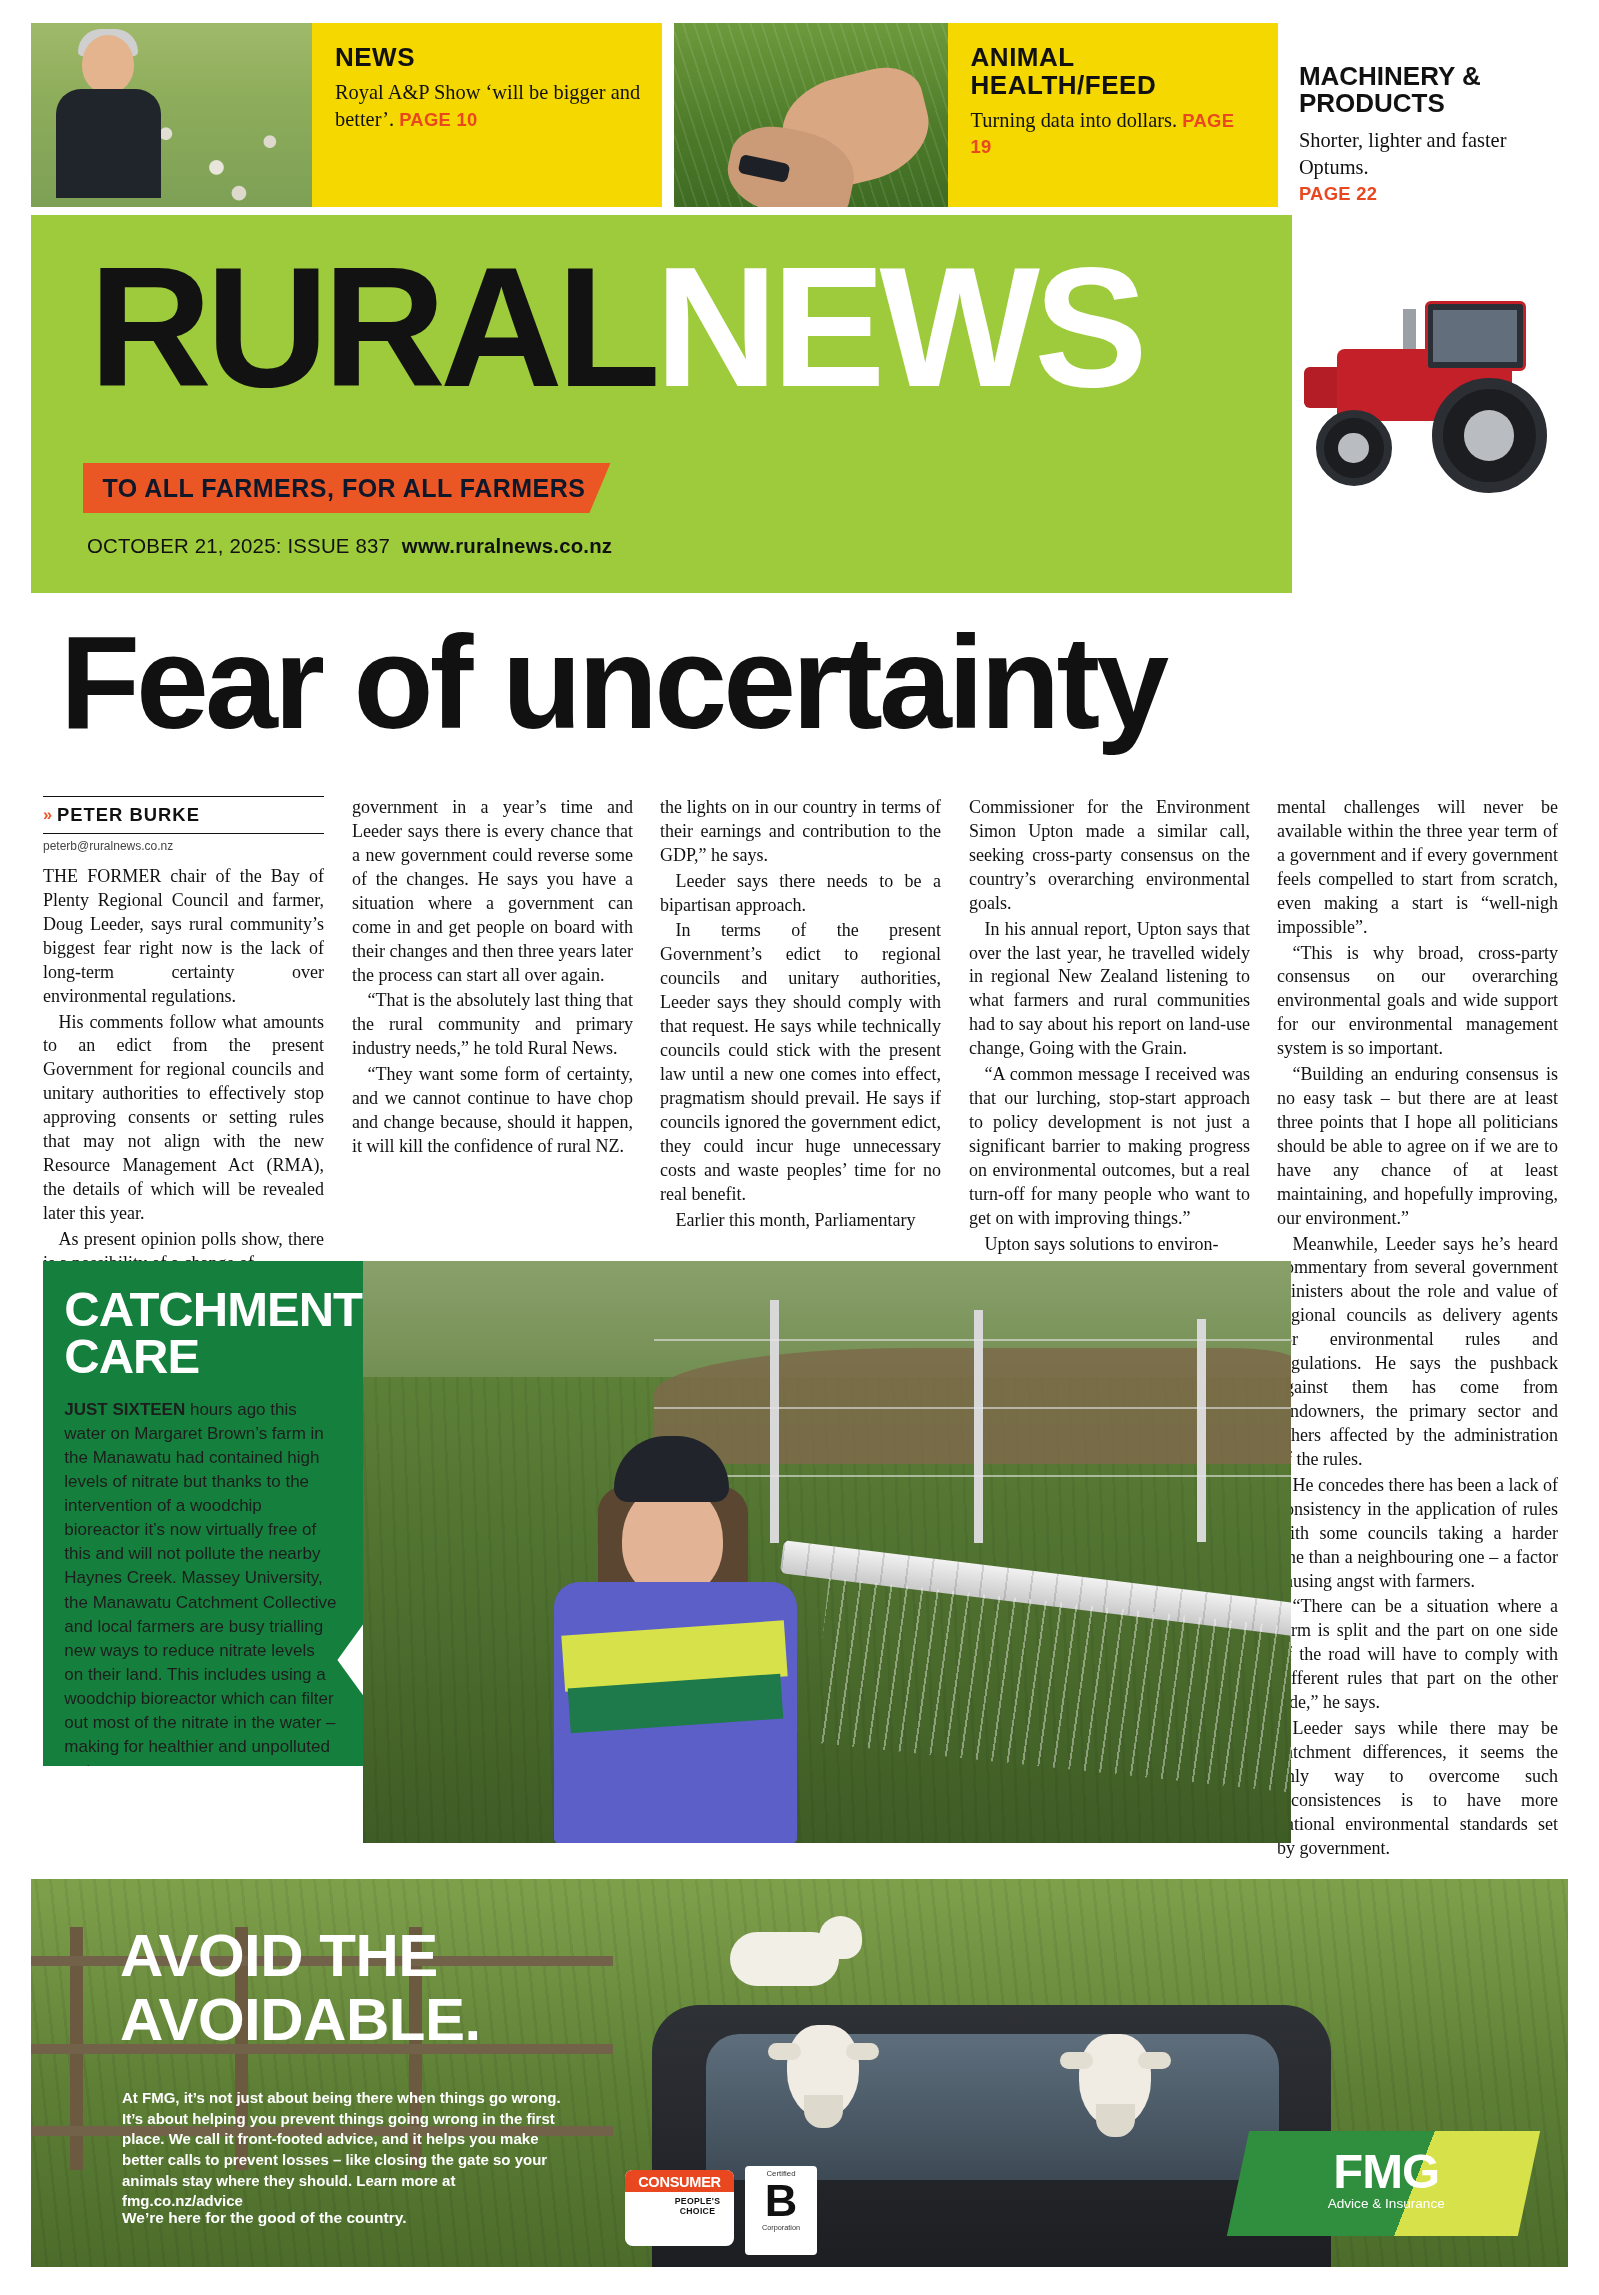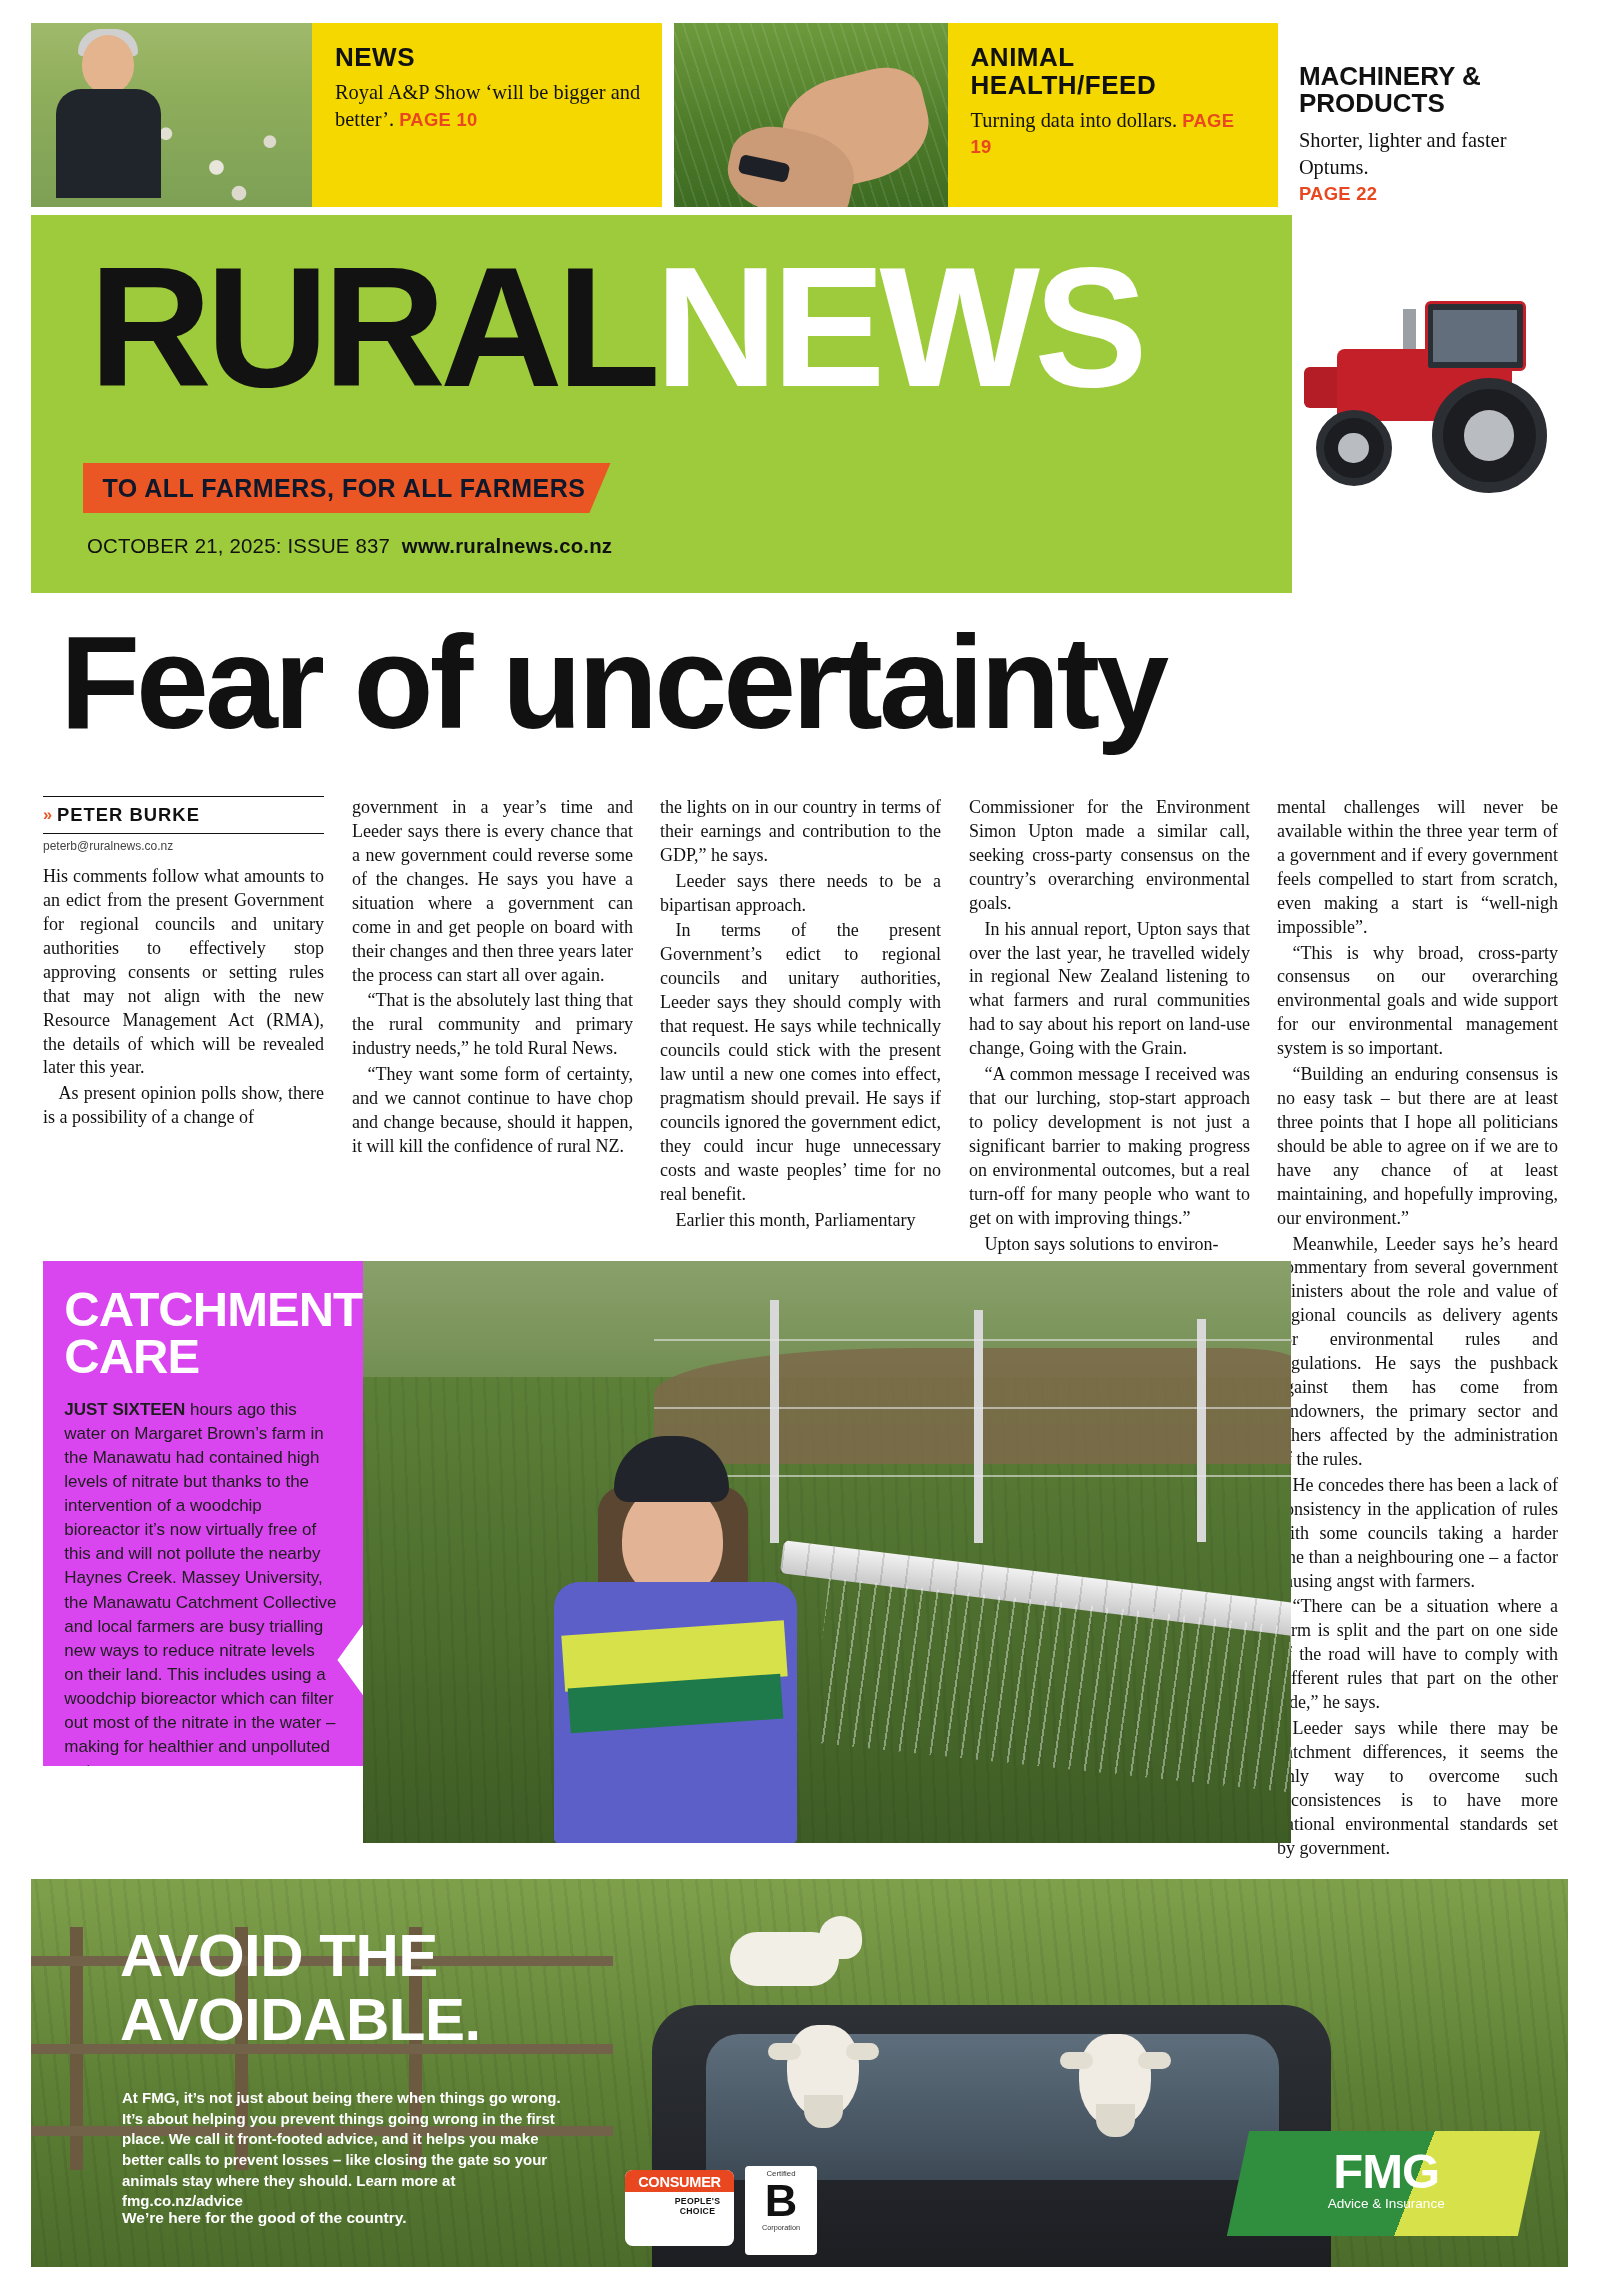--- a/index.html
+++ b/index.html
@@ -171,21 +171,21 @@
   .byline .chev { color:#ea5724; font-size:16.5px; letter-spacing:-2.9px; }
   .byline-rule-bottom { border-bottom:1px solid #111; margin-top:6.8px; }
   .byline-email {
     font-family:"Liberation Sans", sans-serif;
     font-size:12px; color:#444; margin:5.8px 0 11.6px 0;
   }
 
   
   .catchment {
     position:absolute; left:43px; top:1261px; width:320px; height:505px;
-    background:#d946ef;
+    background:#15803d;
     clip-path:polygon(0 0, 100% 0, 100% 72%, 92% 79%, 100% 86%, 100% 100%, 0 100%);
   }
   .catch-title {
     font-family:"Liberation Sans", sans-serif; font-weight:bold;
     color:#fff; font-size:49px; line-height:0.96; letter-spacing:-1px;
     padding:25px 19.4px 0 21.3px; text-transform:uppercase;
   }
   .catch-body {
     padding:17.5px 25px 0 21.3px;
     font-family:"Liberation Sans", sans-serif;
@@ -397,20 +397,21 @@
 
     <div class="col col1">
       <div class="byline-rule-top">
         <div class="byline">
           <span class="chev">»</span>
           <span>PETER BURKE</span>
         </div>
         <div class="byline-rule-bottom"></div>
       </div>
       <div class="byline-email">peterb@ruralnews.co.nz</div>
+      <p>THE FORMER chair of the Bay of Plenty Regional Council and farmer, Doug Leeder, says rural community’s biggest fear right now is the lack of long-term certainty over environmental regulations.</p>
       <p>His comments follow what amounts to an edict from the present Government for regional councils and unitary authorities to effectively stop approving consents or setting rules that may not align with the new Resource Management Act (RMA), the details of which will be revealed later this year.</p>
       <p>As present opinion polls show, there is a possibility of a change of</p>
     </div>
 
     <div class="col col2">
       <p>government in a year’s time and Leeder says there is every chance that a new government could reverse some of the changes. He says you have a situation where a government can come in and get people on board with their changes and then three years later the process can start all over again.</p>
       <p>“That is the absolutely last thing that the rural community and primary industry needs,” he told Rural News.</p>
       <p>“They want some form of certainty, and we cannot continue to have chop and change because, should it happen, it will kill the confidence of rural NZ.</p>
     </div>
 

